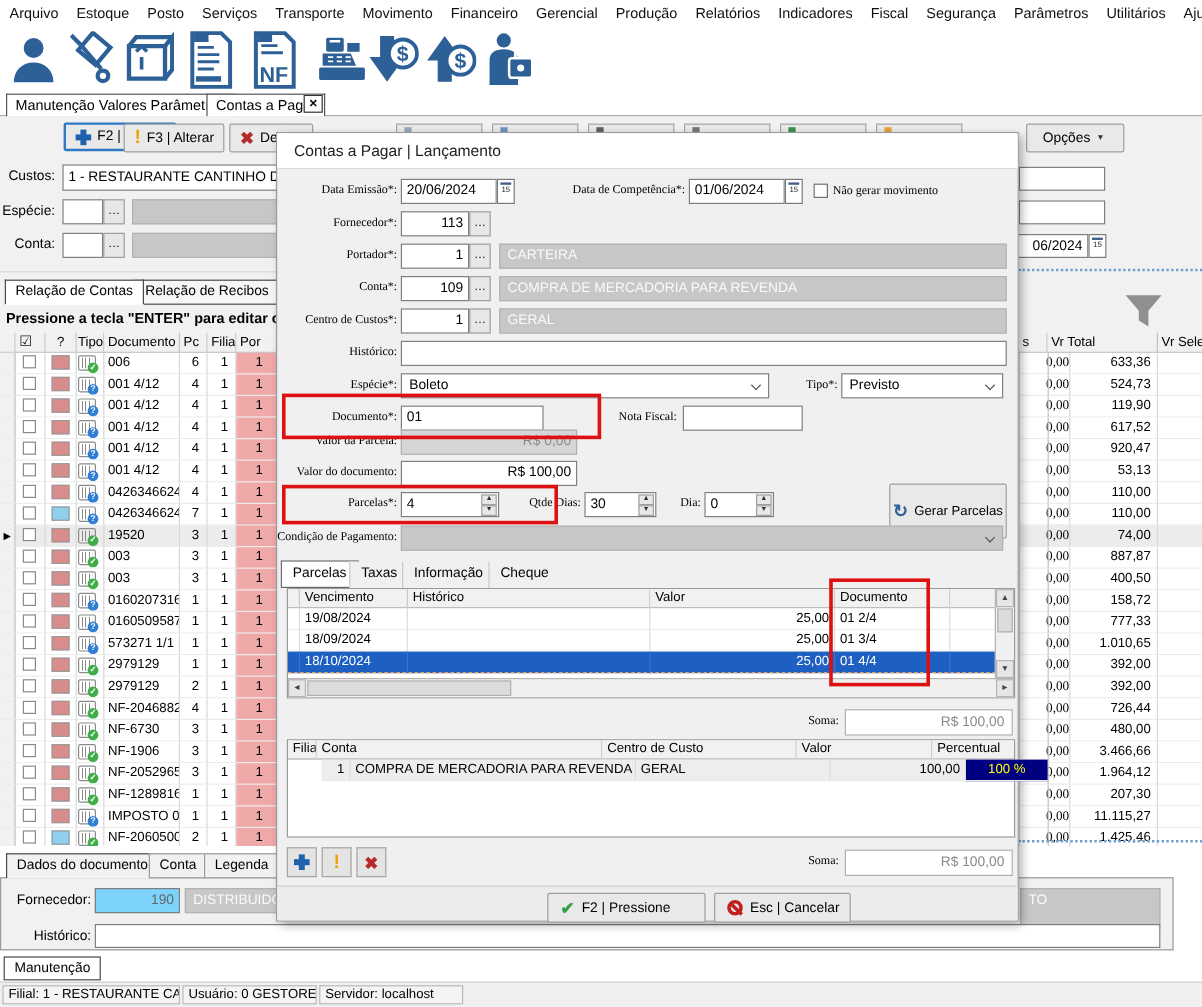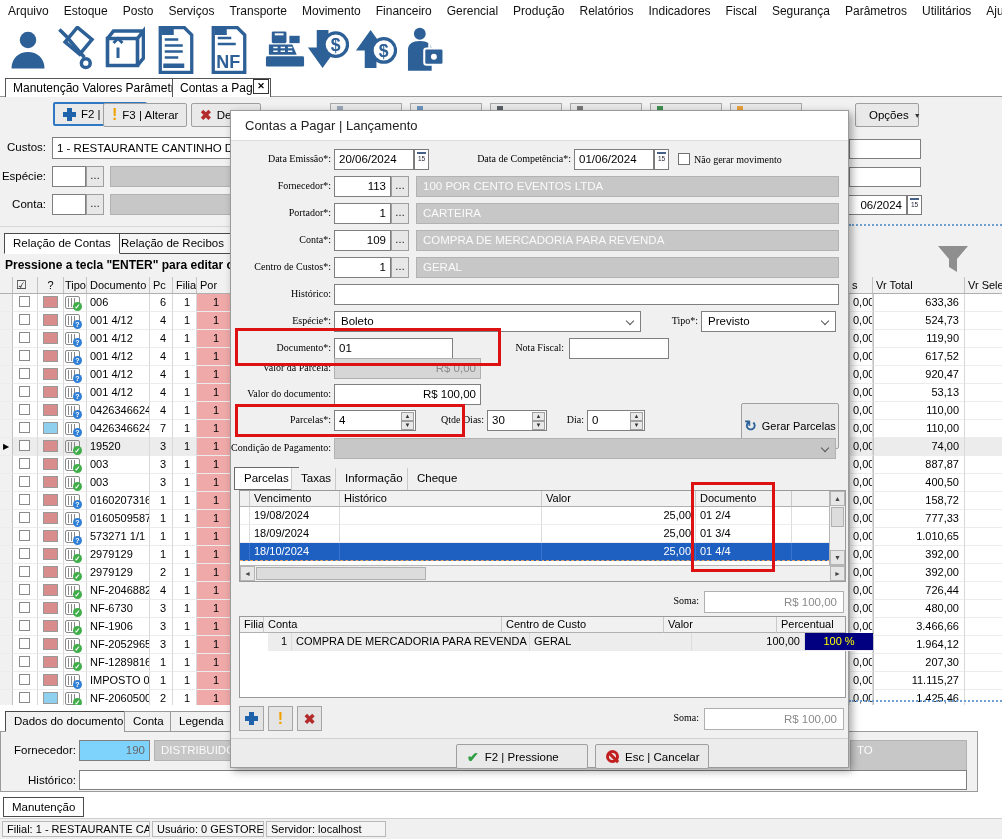--- a/index.html
+++ b/index.html
@@ -56,21 +56,21 @@
   .mrow.sel{background:#ececec;}
   .mc{position:absolute;top:0;height:18px;font-size:11px;line-height:17px;padding:0 3px;border-right:1px solid #d8d8d8;border-bottom:1px solid #ececec;overflow:hidden;white-space:nowrap;}
   .c-gut{left:0;width:13px;background:#f1f1f1;border-right:1px solid #c2c2c2;font-size:8px;text-align:center;line-height:18px;padding:0;}
   .c-chk{left:13px;width:25px;}
   .c-mark{left:38px;width:26px;}
   .c-tipo{left:64px;width:23px;padding:0 1px;}
   .c-doc{left:87px;width:63px;}
   .c-pc{left:150px;width:23px;padding-right:6px;}
   .c-fil{left:173px;width:24px;padding-right:6px;}
   .c-por{left:197px;width:39px;background:#efa9a9;padding-right:16px;}
-  .c-zero{left:849px;width:24px;padding-right:0;border-left:1px solid #d8d8d8;}
+  .c-zero{left:849px;width:43px;padding-right:0;border-left:1px solid #d8d8d8;font-family:Liberation Serif, serif;}
   .c-vr{left:873px;width:92px;padding-right:5px;border-left:1px solid #c2c2c2;}
   .c-sele{left:965px;width:37px;border-right:none;}
   .cbx{display:inline-block;width:11px;height:11px;background:#fff;border:1px solid #8a8a8a;margin:2px 0 0 3px;}
   .marksq{display:inline-block;width:15px;height:12px;margin:2px 0 0 2px;border:1px solid #999;}
   .bcode{position:relative;display:inline-block;width:15px;height:13px;margin-top:2px;border:1px solid #8a8a8a;border-radius:2px;background:repeating-linear-gradient(90deg,#888 0 1px,transparent 1px 3px) content-box;padding:1px 2px;}
   .badge{position:absolute;right:-3px;bottom:-3px;width:9px;height:9px;border-radius:50%;color:#fff;font-size:7px;line-height:9px;text-align:center;font-weight:bold;}
   .badge.g{background:#3fae49;}
   .badge.b{background:#2f7fd6;}
   .hcheck{font-size:12px;color:#222;line-height:15px;}
 
@@ -254,21 +254,21 @@
       </div>
     <div class="frag" style="left:570px;width:72px">
         <span class="fragdot" style="left:6px;background:#777"></span>
       </div>
     <div class="frag" style="left:650px;width:72px">
         <span class="fragdot" style="left:6px;background:#3d8f4f"></span>
       </div>
     <div class="frag" style="left:730px;width:72px">
         <span class="fragdot" style="left:6px;background:#e8a13c"></span>
       </div>
-    <div class="btn" style="left:855px;top:6px;width:64px">
+    <div class="btn" style="left:855px;top:6px;width:82px">
         <span style="display:inline-block;height:10px;margin-top:0"><span class="opt-burger"></span></span>
         <span>Opções</span>
         <span class="caret">▼</span>
       </div>
 
     <span class="flabel" style="left:0;top:44px;width:46px">Custos:</span>
     <span class="input" style="left:52px;top:40px;width:560px;height:22px;line-height:20px">1 - RESTAURANTE CANTINHO DO C</span>
     <span class="flabel" style="left:0;top:73px;width:46px">Espécie:</span>
     <span class="input" style="left:52px;top:69px;width:34px;height:21px"></span>
     <span class="dots" style="left:86px;top:69px;height:21px">…</span>
@@ -641,21 +641,20 @@
     <span class="calbtn" style="left:183px;top:38px;height:21px">15</span>
     <span class="dl" style="left:205px;top:42px;width:135px">Data de Competência*:</span>
     <span class="dinput" style="left:343px;top:38px;width:80px">01/06/2024</span>
     <span class="calbtn" style="left:423px;top:38px;height:21px">15</span>
     <span class="dchk" style="left:447px;top:42px"></span>
     <span class="dl" style="left:463px;top:43px;width:120px;text-align:left">Não gerar movimento</span>
 
     <span class="dl" style="left:-30px;top:69px;width:130px">Fornecedor*:</span>
     <span class="dinput num" style="left:103px;top:65px;width:57px">113</span>
     <span class="ddots" style="left:160px;top:65px">…</span>
-    <span class="dgbar" style="left:185px;top:65px;width:423px">100 POR CENTO EVENTOS LTDA</span>
 
     <span class="dl" style="left:-30px;top:96px;width:130px">Portador*:</span>
     <span class="dinput num" style="left:103px;top:92px;width:57px">1</span>
     <span class="ddots" style="left:160px;top:92px">…</span>
     <span class="dgbar" style="left:185px;top:92px;width:423px">CARTEIRA</span>
 
     <span class="dl" style="left:-30px;top:123px;width:130px">Conta*:</span>
     <span class="dinput num" style="left:103px;top:119px;width:57px">109</span>
     <span class="ddots" style="left:160px;top:119px">…</span>
     <span class="dgbar" style="left:185px;top:119px;width:423px">COMPRA DE MERCADORIA PARA REVENDA</span>

